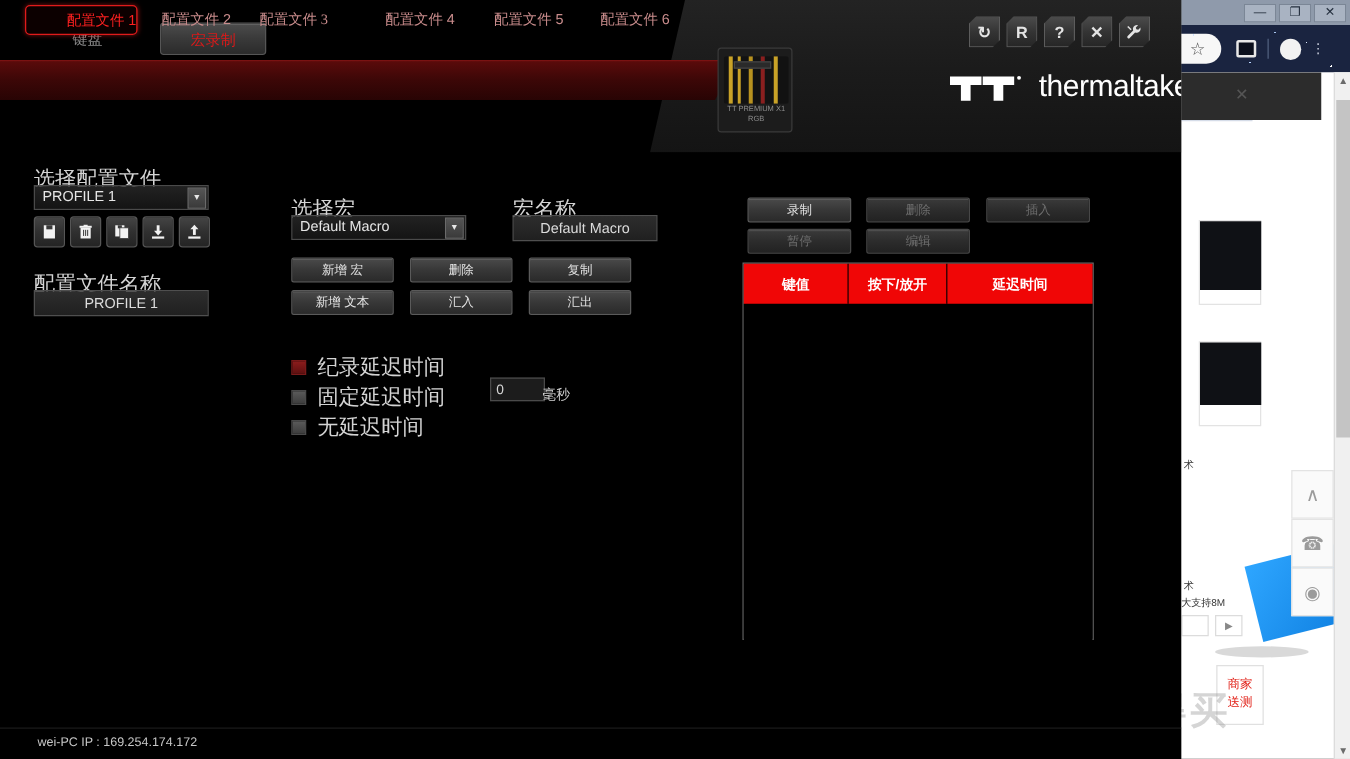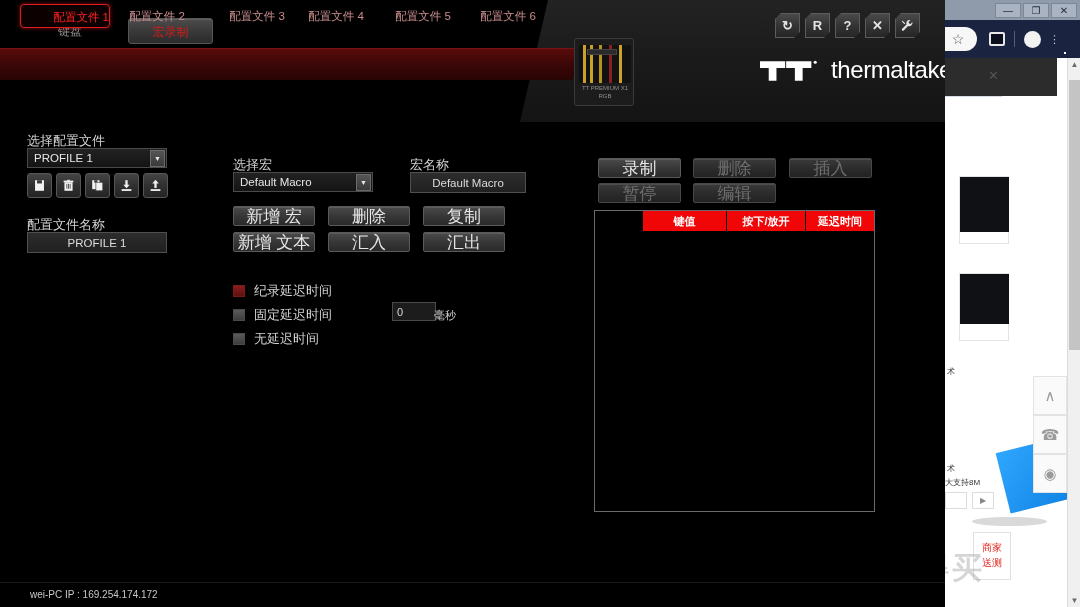--- a/index.html
+++ b/index.html
@@ -176,21 +176,21 @@
     text-align: center; color: #8e8e8e; font-size: 6px; line-height: 8px;
   }
 
   
   .tt-logo { position: absolute; left: 760px; top: 56px; display: flex; align-items: center; gap: 9px; }
   .tt-mark { width: 62px; height: 26px; }
   .tt-word { color: #ffffff; font-size: 24px; letter-spacing: -0.4px; font-family: "Liberation Sans", sans-serif; }
 
   
   .content { position: absolute; left: 0; top: 122px; width: 945px; height: 460px; }
-  .lbl { color: #d4d4d4; font-size: 13px; }
+  .lbl { color: #d4d4d4; font-size: 17px; }
 
   .panel-label { position: absolute; }
 
   .tt-select {
     position: absolute; height: 20px;
     background: linear-gradient(180deg, #222 0%, #141414 100%);
     border: 1px solid #4a4a4a;
     display: flex; align-items: center;
   }
   .tt-select .val { flex: 1; color: #e6e6e6; font-size: 11.5px; padding-left: 6px; }
@@ -215,21 +215,21 @@
     background: linear-gradient(180deg, #2d2d2d 0%, #202020 100%);
     border: 1px solid #4f4f4f;
     color: #dcdcdc; font-size: 11.5px;
     display: flex; align-items: center; justify-content: center;
   }
 
   .tt-btn {
     position: absolute; height: 20px;
     background: linear-gradient(180deg, #4a4a4a 0%, #383838 48%, #2a2a2a 100%);
     border: 1px solid #5a5a5a; border-radius: 2px;
-    color: #e6e6e6; font-size: 17px;
+    color: #e6e6e6; font-size: 10px;
     display: flex; align-items: center; justify-content: center;
     box-shadow: inset 0 1px 0 rgba(255,255,255,.10);
   }
   .tt-btn.disabled { color: #6e6e6e; background: linear-gradient(180deg, #3a3a3a 0%, #2c2c2c 50%, #222 100%); border-color: #474747; }
 
   .chk-row { position: absolute; display: flex; align-items: center; gap: 9px; }
   .chk {
     width: 12px; height: 12px; border: 1px solid #4a4a4a;
     background: linear-gradient(180deg, #5a5a5a 0%, #3d3d3d 100%);
   }
@@ -240,21 +240,21 @@
     background: #1c1c1c; border: 1px solid #4a4a4a;
     color: #d8d8d8; font-size: 11px; padding-left: 4px;
     display: flex; align-items: center;
   }
 
   
   .macro-table {
     position: absolute; left: 594px; top: 88px; width: 281px; height: 302px;
     background: #000; border: 1px solid #6a6a6a;
   }
-  .macro-thead { display: flex; height: 20px; margin-left: 48px; }
+  .macro-thead { display: flex; height: 32px; }
   .macro-th {
     background: #f00606; color: #fff; font-size: 11px; font-weight: bold;
     display: flex; align-items: center; justify-content: center;
     border-right: 1px solid #000;
   }
   .macro-th:last-child { border-right: none; }
   .macro-tbody { height: 280px; background: #000; }
 
   .statusbar {
     position: absolute; left: 0; bottom: 0; width: 945px; height: 25px;
@@ -336,21 +336,21 @@
 
       <div class="topnav">
         <div class="topnav-item topnav-kb">键盘</div>
         <div class="topnav-item topnav-macro">宏录制</div>
       </div>
 
       <div class="tabbar"></div>
       <div class="tabbar-line"></div>
       <div class="tab active" style="left:20px;">配置文件 1</div>
       <div class="tab" style="left:112px;">配置文件 2</div>
-      <div class="tab" style="left:212px;">配置文件 3</div>
+      <div class="tab" style="left:190px;font-family:Liberation Serif, serif;">配置文件 3</div>
       <div class="tab" style="left:291px;">配置文件 4</div>
       <div class="tab" style="left:378px;">配置文件 5</div>
       <div class="tab" style="left:463px;">配置文件 6</div>
 
       <div class="winbtns">
         <div class="winbtn">↻</div>
         <div class="winbtn">R</div>
         <div class="winbtn">?</div>
         <div class="winbtn">✕</div>
         <div class="winbtn">

